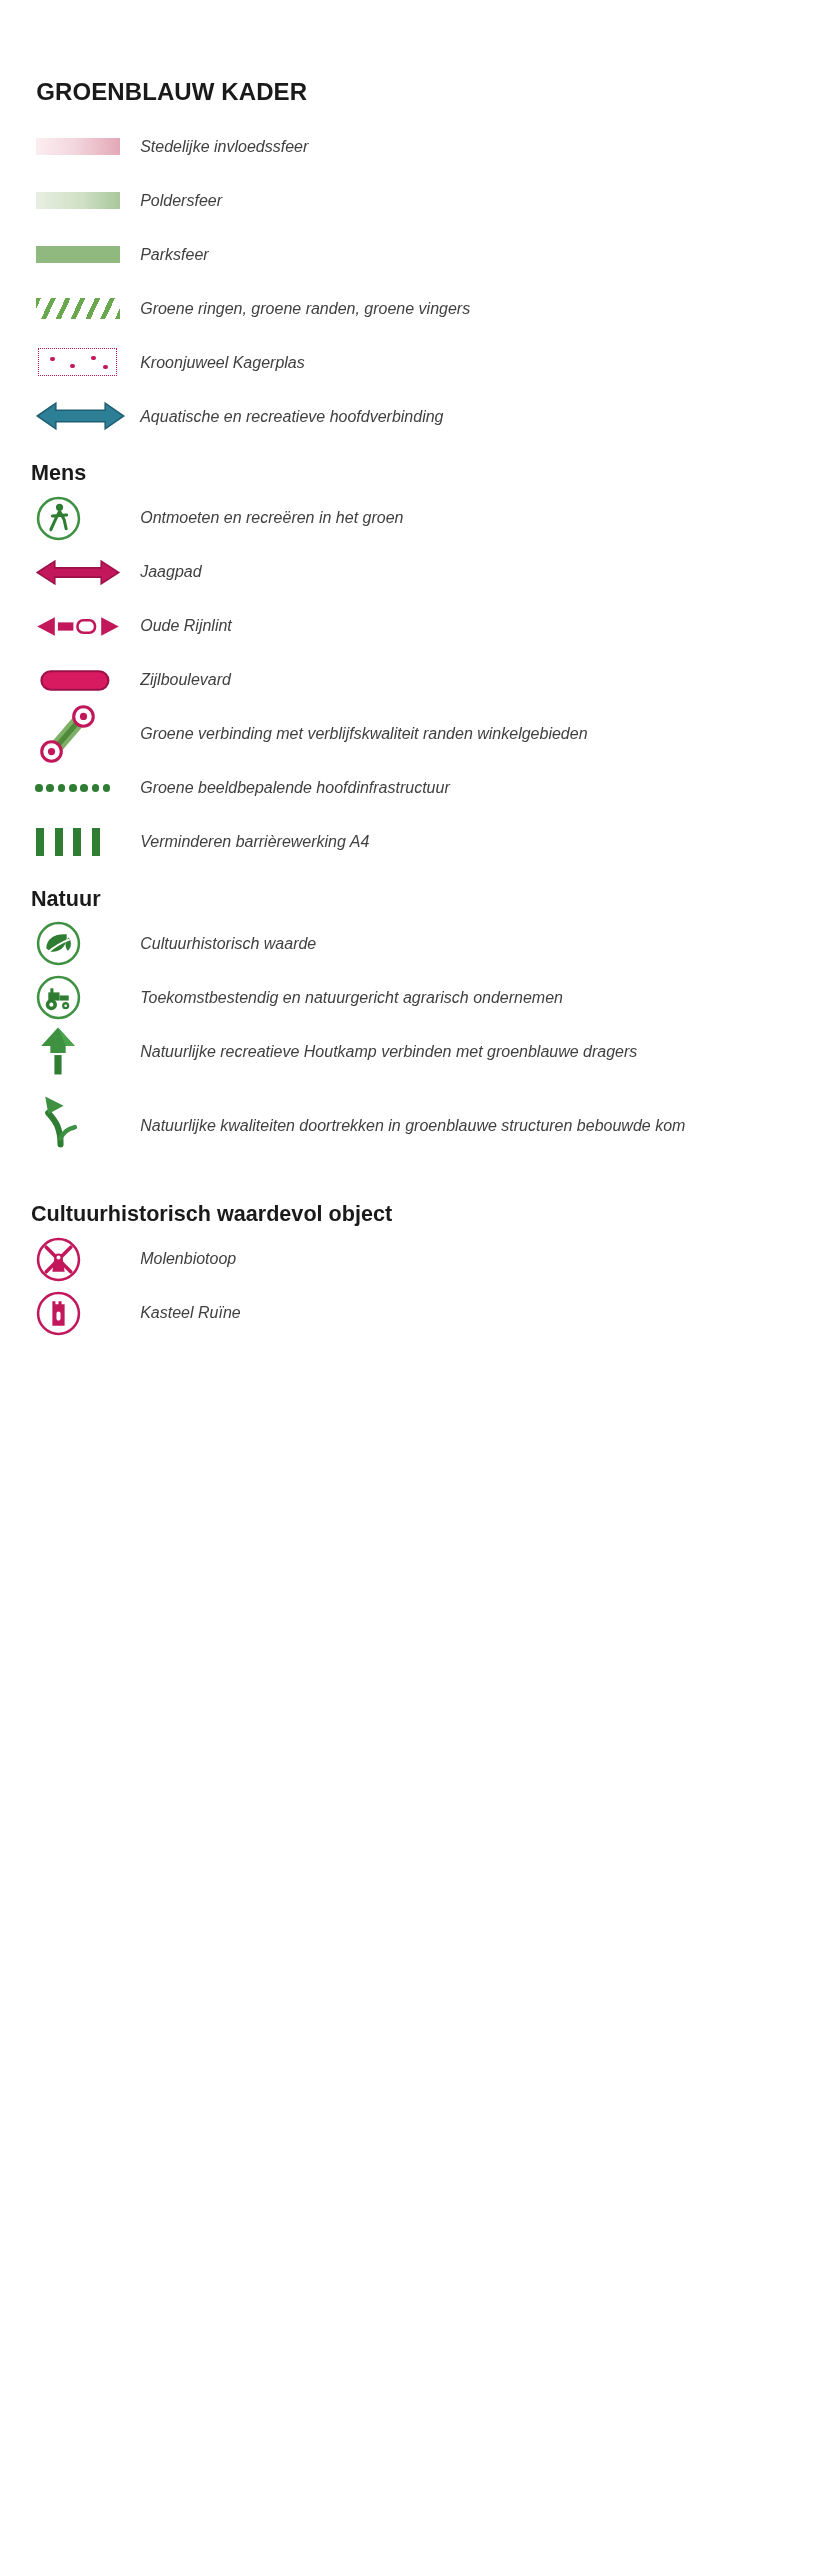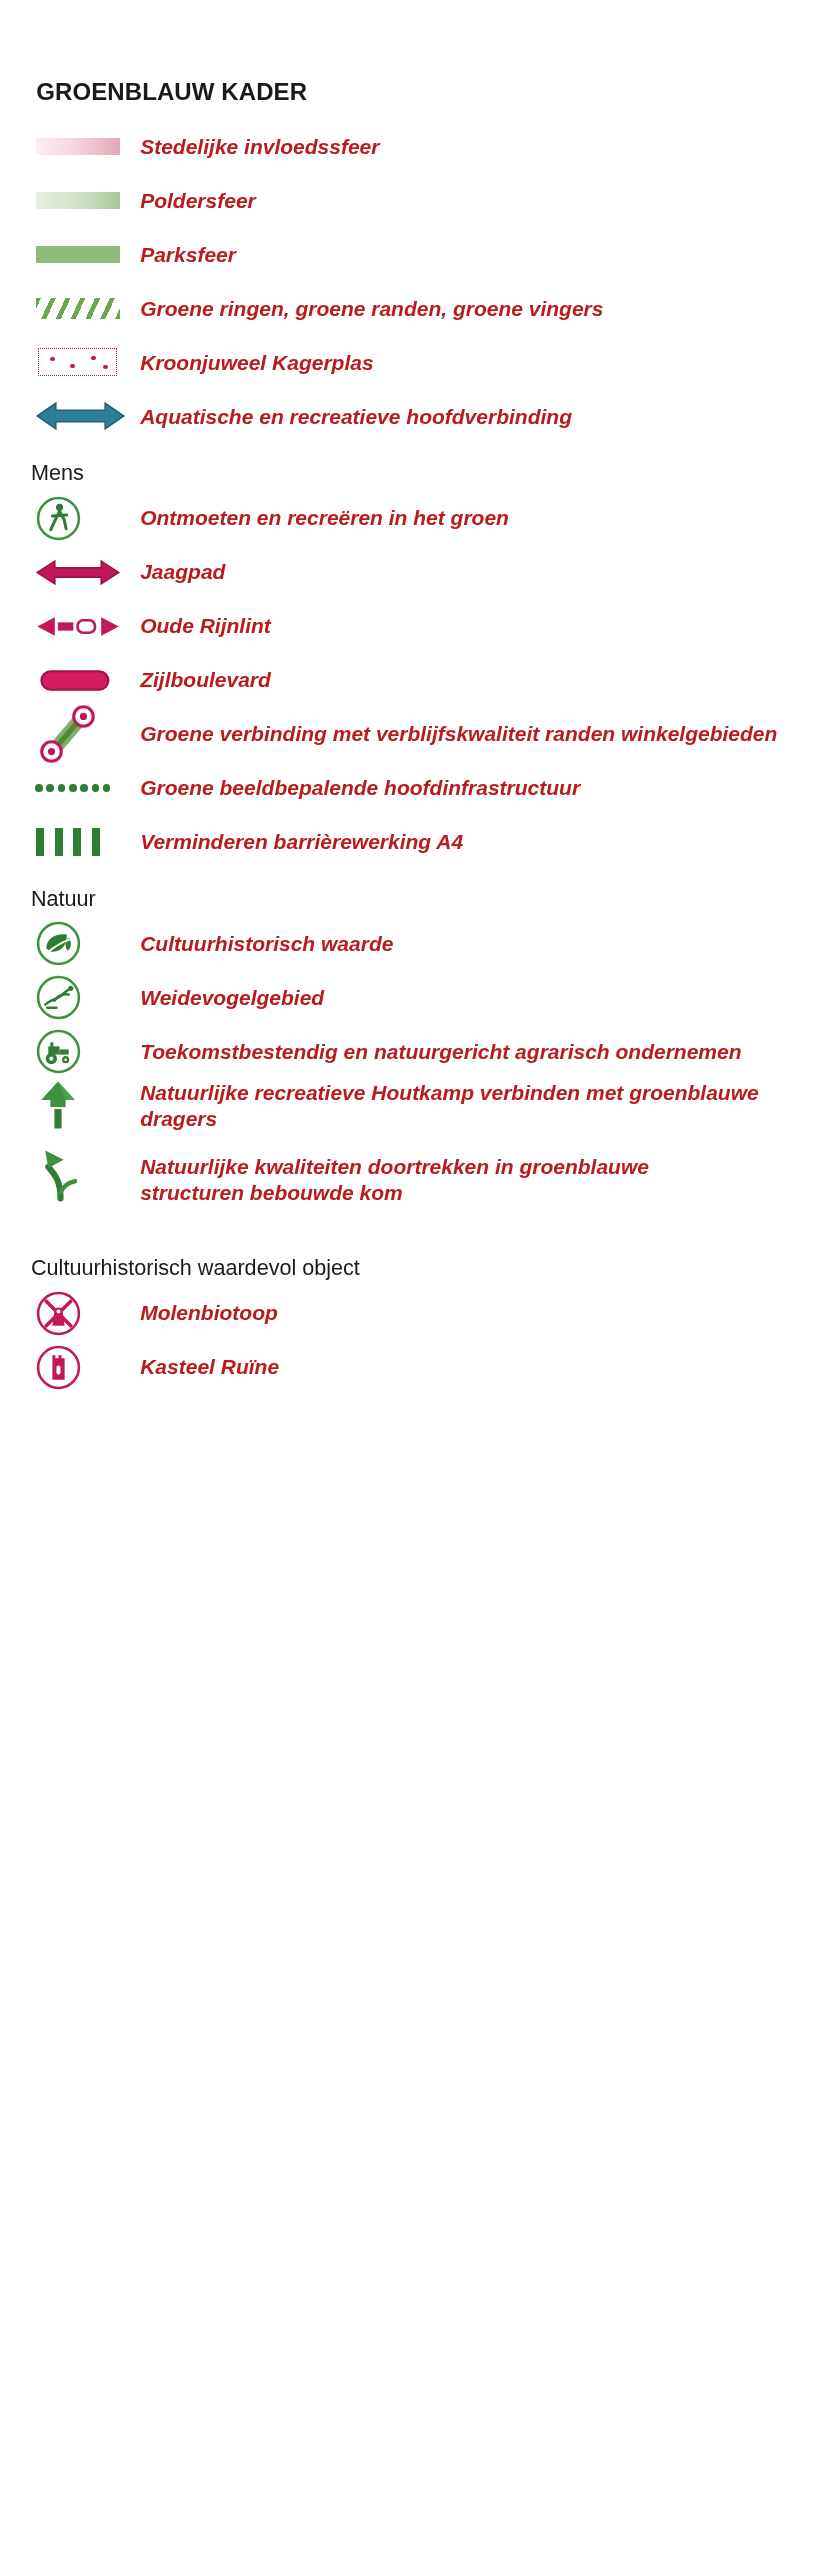--- a/index.html
+++ b/index.html
@@ -24,21 +24,21 @@
     font-size: 24px;
     font-weight: bold;
     color: #1a1a1a;
     letter-spacing: 0.1px;
     margin: 0 0 13.4px 5.2px;
   }
   .section-heading {
     font-size: 21.6px;
     color: #1a1a1a;
     margin: 16.5px 0 5.2px 0;
-    font-weight: normal;
+    font-weight: bold;
   }
   .section-heading.tight {
     margin-top: 37px;
   }
   .row {
     display: flex;
     align-items: center;
     min-height: 54px;
   }
   .row.tall {
@@ -47,26 +47,25 @@
   .swatch {
     width: 103px;
     min-width: 103px;
     height: 54px;
     display: flex;
     align-items: center;
     justify-content: flex-start;
     position: relative;
   }
   .label {
-    font-size: 21px;
+    font-size: 16px;
     font-style: italic;
-    color: #b91c1c;
+    color: #404040;
     line-height: 1.22;
     padding-left: 6.2px;
-    font-weight: bold;
   }
 
   
   .bar {
     width: 84px;
     height: 17.5px;
     margin-left: 5.2px;
   }
   .bar-urban {
     background: linear-gradient(to right, #fbeef1 0%, #f3d7de 45%, #e3a8b8 100%);
@@ -295,32 +294,20 @@
       <svg class="svgholder" width="49" height="49" viewBox="0 0 96 96">
         <circle cx="48" cy="48" r="40" fill="#ffffff" stroke="#3f9142" stroke-width="5"></circle>
         <path d="M24 58 C24 36 44 28 64 30 C66 50 54 66 34 64 Z" fill="#2f7d32"></path>
         <path d="M68 36 C74 44 74 56 66 62 C60 54 60 44 68 36 Z" fill="#2f7d32"></path>
         <path d="M26 66 C38 56 54 46 70 40" stroke="#ffffff" stroke-width="4" fill="none"></path>
       </svg>
     </div>
     <div class="label">Cultuurhistorisch waarde</div>
   </div>
 
-  <div class="row">
-    <div class="swatch">
-      <svg class="svgholder" width="49" height="49" viewBox="0 0 96 96">
-        <circle cx="48" cy="48" r="40" fill="#ffffff" stroke="#3f9142" stroke-width="5"></circle>
-        <path d="M22 62 C34 50 46 52 54 44 C60 38 66 32 74 30" stroke="#2f7d32" stroke-width="5" fill="none" stroke-linecap="round"></path>
-        <path d="M40 54 C46 44 58 40 68 42" stroke="#2f7d32" stroke-width="5" fill="none" stroke-linecap="round"></path>
-        <circle cx="72" cy="30" r="5" fill="#2f7d32"></circle>
-        <path d="M26 68 L44 68" stroke="#2f7d32" stroke-width="5" stroke-linecap="round"></path>
-      </svg>
-    </div>
-    <div class="label">Weidevogelgebied</div>
-  </div>
 
   <div class="row">
     <div class="swatch">
       <svg class="svgholder" width="49" height="49" viewBox="0 0 96 96">
         <circle cx="48" cy="48" r="40" fill="#ffffff" stroke="#3f9142" stroke-width="5"></circle>
         <rect x="28" y="38" width="22" height="16" fill="#2f7d32"></rect>
         <rect x="50" y="44" width="18" height="10" fill="#2f7d32"></rect>
         <circle cx="34" cy="62" r="11" fill="#2f7d32"></circle>
         <circle cx="34" cy="62" r="4" fill="#ffffff"></circle>
         <circle cx="62" cy="64" r="7" fill="#2f7d32"></circle>

